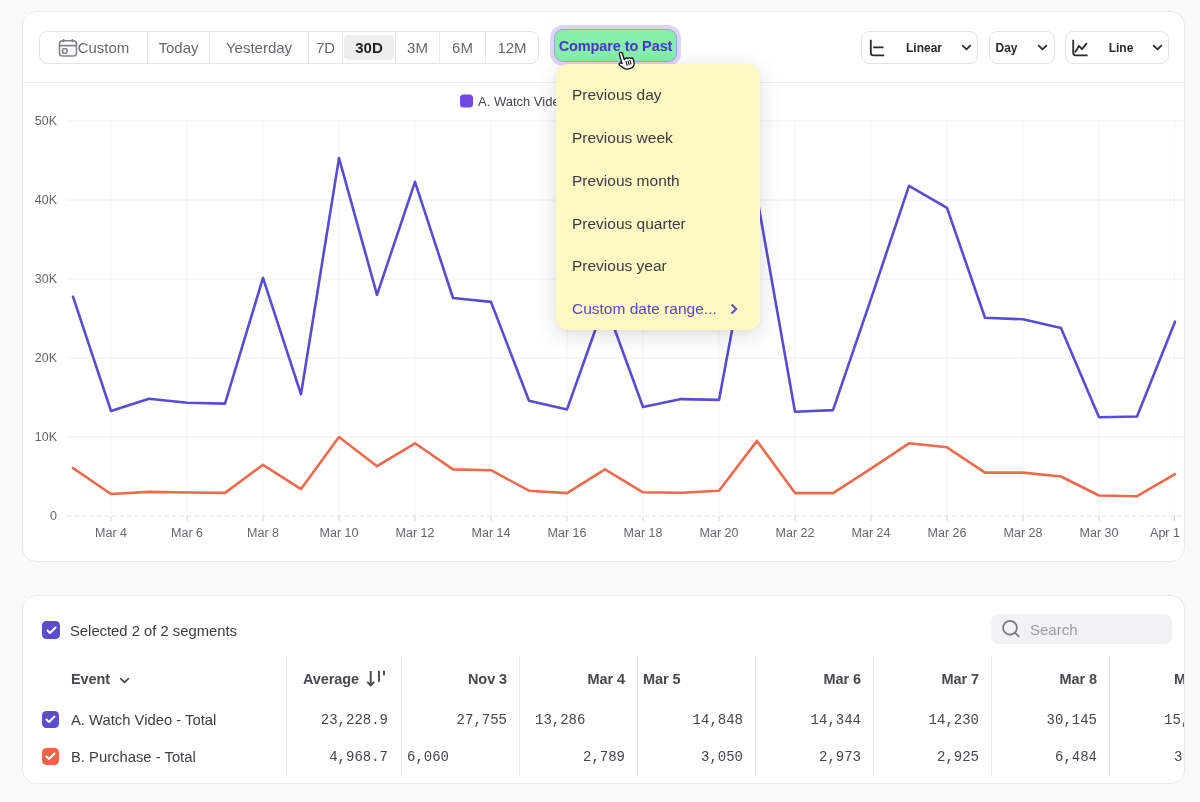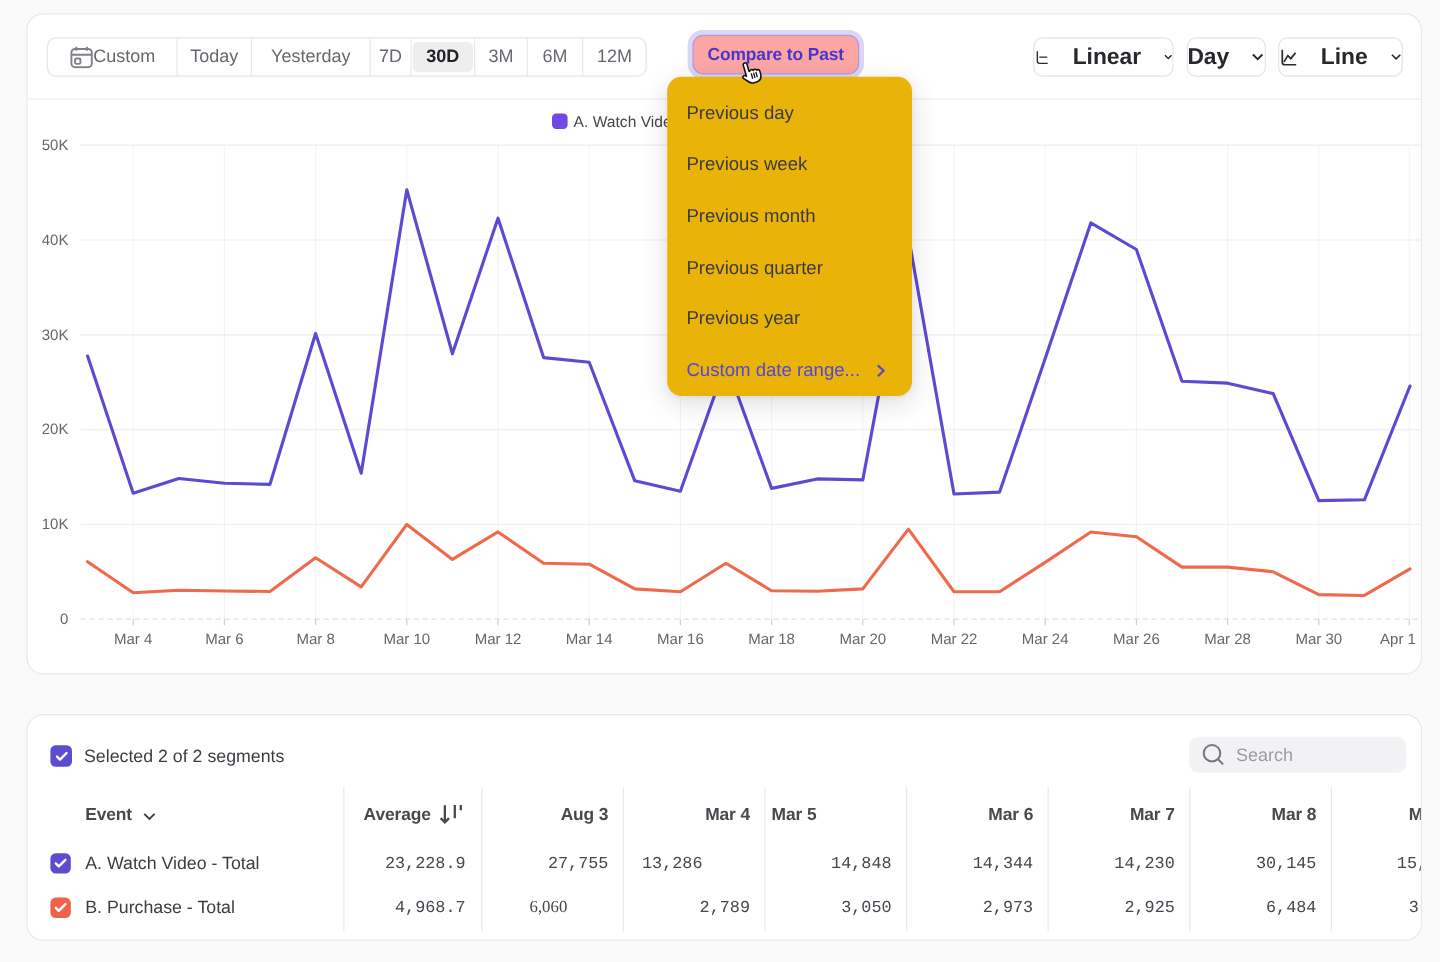--- a/index.html
+++ b/index.html
@@ -6,26 +6,26 @@
   html,body { width:1200px; height:802px; background:#fafafa; font-family:"Liberation Sans", sans-serif; overflow:hidden; }
   .card { position:absolute; background:#fff; border:1px solid #e9e9eb; border-radius:14px; }
   #card1 { left:22px; top:11px; width:1163px; height:551px; overflow:hidden; }
   #card2 { left:22px; top:595px; width:1163px; height:189px; overflow:hidden; }
   
   #seg { position:absolute; left:16px; top:19px; height:33px; display:flex; align-items:stretch; border:1px solid #e5e5e7; border-radius:8px; background:#fff; }
   .seg-item { display:flex; align-items:center; justify-content:center; font-size:15px; color:#67676e; border-left:1px solid #e9e9eb; white-space:nowrap; }
   .seg-item:first-child { border-left:none; }
   .seg-sel { font-weight:700; color:#222227; position:relative; z-index:0; }
   .seg-sel::before { content:""; position:absolute; left:1px; right:1px; top:3px; bottom:3px; background:#eeeeef; border-radius:4px; z-index:-1; }
-  .rbtn { position:absolute; top:19px; height:33px; background:#fff; border:1px solid #e4e4e6; border-radius:8px; display:flex; align-items:center; gap:19px; font-size:19px; font-weight:700; color:#27272c; }
+  .rbtn { position:absolute; top:19px; height:33px; background:#fff; border:1px solid #e4e4e6; border-radius:8px; display:flex; align-items:center; justify-content:center; gap:19px; font-size:12px; font-weight:700; color:#27272c; }
   #hdr-divider { position:absolute; left:0; top:70px; width:1163px; height:1px; background:#ededef; }
   
-  #cmp { position:absolute; left:554px; top:29px; width:139px; height:33px; background:#fca5a5; border:1.5px solid #aa9be6; border-radius:9px; box-shadow:0 0 0 4px #ddd5f4; display:flex; align-items:center; justify-content:center; font-size:14.5px; font-weight:700; color:#4936c8; letter-spacing:-0.1px; z-index:5;margin-left:23px; }
-  
-  #menu { position:absolute; left:556px; top:64px; width:204px; height:266px; background:#eab308; border-radius:12px; box-shadow:0 6px 22px rgba(35,35,60,.14), 0 1px 5px rgba(0,0,0,.05); z-index:6; }
+  #cmp { position:absolute; left:554px; top:29px; width:123px; height:33px; background:#86efac; border:1.5px solid #aa9be6; border-radius:9px; box-shadow:0 0 0 4px #ddd5f4; display:flex; align-items:center; justify-content:center; font-size:14.5px; font-weight:700; color:#4936c8; letter-spacing:-0.1px; z-index:5; }
+  
+  #menu { position:absolute; left:556px; top:64px; width:204px; height:266px; background:#fef9c3; border-radius:12px; box-shadow:0 6px 22px rgba(35,35,60,.14), 0 1px 5px rgba(0,0,0,.05); z-index:6; }
   .mi { position:absolute; left:16px; font-size:15.5px; color:#3b3b43; white-space:nowrap; }
   #cursor { position:absolute; left:614px; top:50px; z-index:9; }
   
   .ck { position:absolute; width:17px; height:17px; border-radius:4.5px; display:flex; align-items:center; justify-content:center; }
   .colsep { position:absolute; top:60px; width:1px; height:120px; background:#e9e9eb; }
   .th { position:absolute; font-size:14.5px; font-weight:700; color:#48484f; letter-spacing:-0.1px; white-space:nowrap; }
   .num { position:absolute; font-family:"Liberation Mono", monospace; font-size:14px; color:#46464e; white-space:nowrap; }
   .rlabel { position:absolute; font-size:14.8px; color:#3c3c43; white-space:nowrap; }
   #search { position:absolute; left:968px; top:18px; width:181px; height:30px; background:#f2f2f4; border-radius:8px; display:flex; align-items:center; gap:9px; padding-left:10px; font-size:15px; color:#9b9ba3; }
 </style>
@@ -211,21 +211,21 @@
   <svg style="position:absolute; left:96px; top:81px;" width="11" height="7" viewBox="0 0 11 7" fill="none" stroke="#3a3a41" stroke-width="1.6">
       <path d="M1.2 1.2 L5.5 5.4 L9.8 1.2"></path>
     </svg>
   <div class="th" style="left:236px; top:75px; width:100px; text-align:right;">Average</div>
   <svg style="position:absolute; left:343px; top:74px;" width="21" height="19" viewBox="0 0 21 19" fill="none" stroke="#47474e" stroke-width="1.9">
     <path d="M4.7 1 V14.8"></path>
       <path d="M1.2 11.8 L4.7 15.3 L8.2 11.8"></path>
     <path d="M13 0.8 V11.8"></path>
       <path d="M18 0.8 V5.3"></path>
   </svg>
-  <div class="th" style="left:384px; top:75px; width:100px; text-align:right;">Aug 3</div>
+  <div class="th" style="left:384px; top:75px; width:100px; text-align:right;">Nov 3</div>
   <div class="th" style="left:502px; top:75px; width:100px; text-align:right;">Mar 4</div>
   <div class="th" style="left:620px; top:75px; width:100px; text-align:left;">Mar 5</div>
   <div class="th" style="left:738px; top:75px; width:100px; text-align:right;">Mar 6</div>
   <div class="th" style="left:856px; top:75px; width:100px; text-align:right;">Mar 7</div>
   <div class="th" style="left:974px; top:75px; width:100px; text-align:right;">Mar 8</div>
   <div class="th" style="left:1151px; top:75px;">Mar 9</div>
 
   <div class="ck" style="left:19px; top:115px; background:#5b4cd0;">
     <svg width="11" height="9" viewBox="0 0 11 9" fill="none" stroke="#fff" stroke-width="2" stroke-linecap="round" stroke-linejoin="round">
         <path d="M1.5 4.5 L4 7 L9.5 1.5"></path>
@@ -241,20 +241,20 @@
   <div class="num" style="left:974px; top:116px; width:100px; text-align:right;">30,145</div>
   <div class="num" style="left:1141px; top:116px;">15,442</div>
 
   <div class="ck" style="left:19px; top:152px; background:#ee6347;">
     <svg width="11" height="9" viewBox="0 0 11 9" fill="none" stroke="#fff" stroke-width="2" stroke-linecap="round" stroke-linejoin="round">
         <path d="M1.5 4.5 L4 7 L9.5 1.5"></path>
       </svg>
   </div>
   <div class="rlabel" style="left:48px; top:153px;">B. Purchase - Total</div>
   <div class="num" style="left:265px; top:153px; width:100px; text-align:right;padding-left:12px;">4,968.7</div>
-  <div class="num" style="left:384px; top:153px; width:100px; text-align:center;font-family:Liberation Serif, serif;">6,060</div>
+  <div class="num" style="left:384px; top:153px; width:100px; text-align:left;">6,060</div>
   <div class="num" style="left:502px; top:153px; width:100px; text-align:right;">2,789</div>
   <div class="num" style="left:620px; top:153px; width:100px; text-align:right;">3,050</div>
   <div class="num" style="left:738px; top:153px; width:100px; text-align:right;">2,973</div>
   <div class="num" style="left:856px; top:153px; width:100px; text-align:right;">2,925</div>
   <div class="num" style="left:974px; top:153px; width:100px; text-align:right;">6,484</div>
   <div class="num" style="left:1151px; top:153px;">3,427</div>
 </div>
 
 </body></html>

